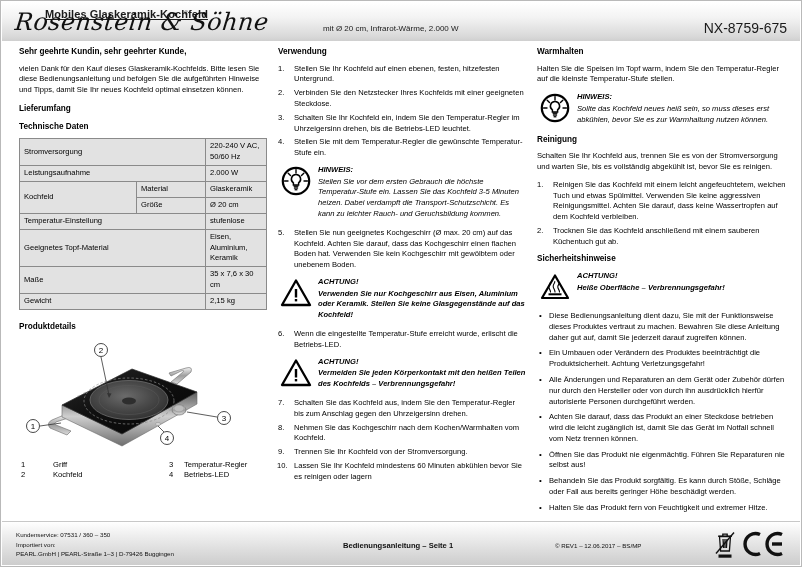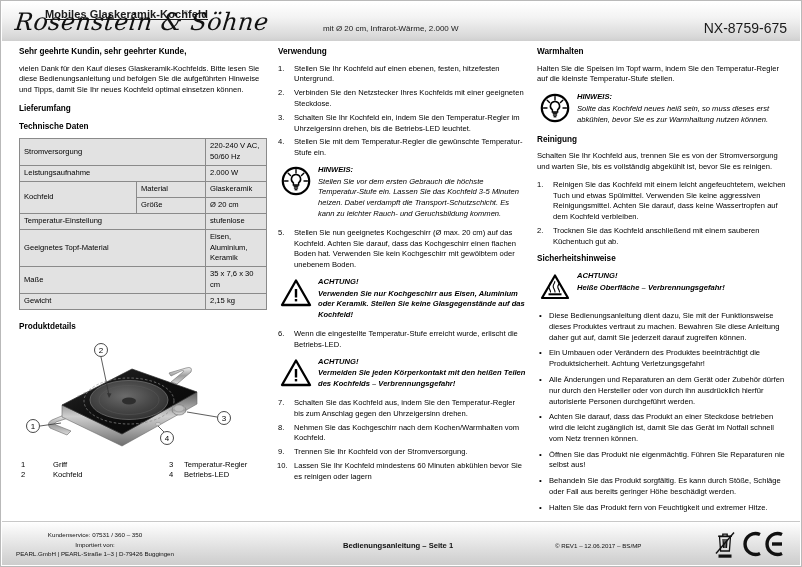--- a/index.html
+++ b/index.html
@@ -127,21 +127,20 @@
   .legend .n{position:absolute;}
   .legend .t{position:absolute;}
   .lg-n1{left:2px;} .lg-t1{left:34px;}
   .lg-n2{left:150px;} .lg-t2{left:165px;}
 
   
   .footer{
     position:absolute;left:1px;right:1px;bottom:1px;height:43px;
     background:linear-gradient(to bottom,#ffffff 0%,#efefef 30%,#d6d6d6 80%,#cdcdcd 100%);
     border-top:1px solid #c8c8c8;
-    text-align:center;
   }
   .ft-left{
     position:absolute;left:14px;top:8px;font-size:6.2px;line-height:1.55;color:#111;
   }
   .ft-center{
     position:absolute;left:341px;top:19px;font-size:7.6px;font-weight:bold;color:#111;white-space:nowrap;
   }
   .ft-rev{
     position:absolute;left:553px;top:20px;font-size:6.2px;color:#111;white-space:nowrap;
   }

